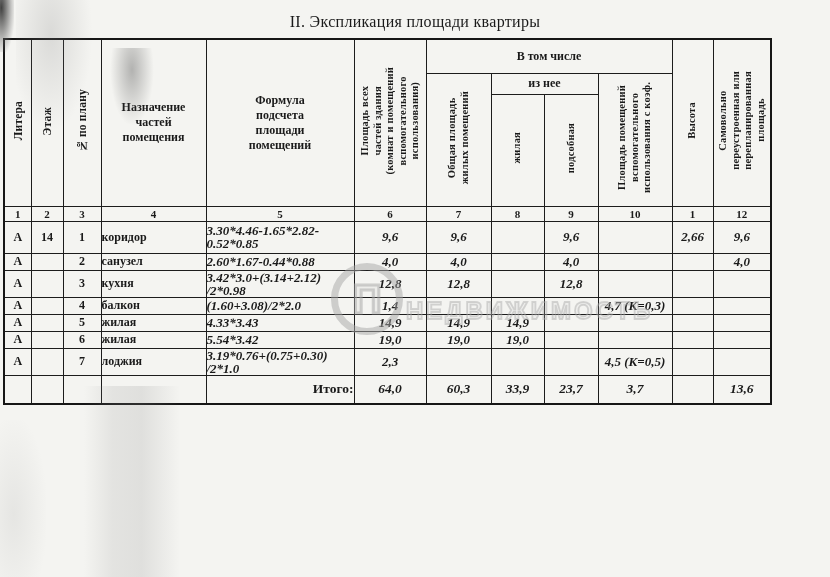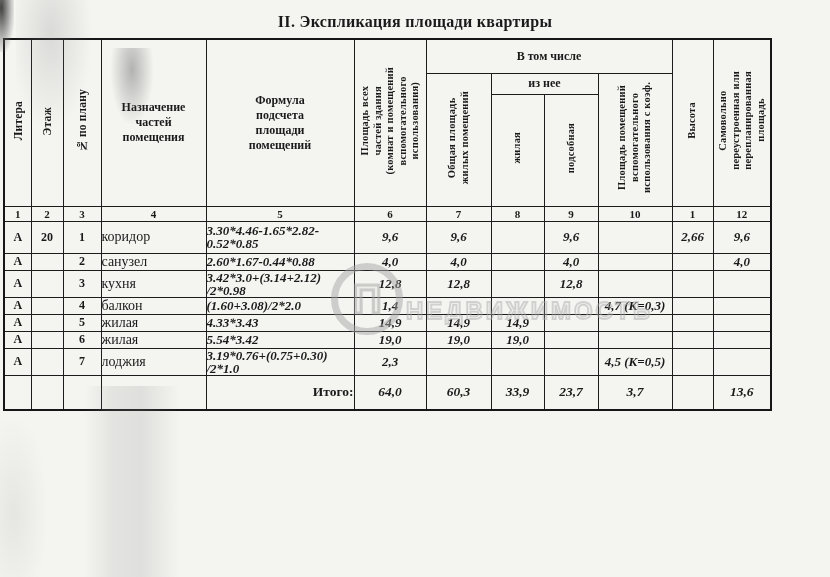--- a/index.html
+++ b/index.html
@@ -1,37 +1,37 @@
 <!DOCTYPE html>
 <html><head>
 <meta charset="utf-8">
 <style>
   html,body{margin:0;padding:0;}
   body{width:830px;height:577px;overflow:hidden;background:#f4f4f1;
        font-family:"Liberation Serif", serif;color:#1a1a1a;position:relative;}
   #page{position:absolute;inset:0;}
   #title{position:absolute;top:13px;left:0;width:830px;text-align:center;
-         font-size:16px;font-weight:bold;letter-spacing:.3px;}
+         font-size:16px;font-weight:normal;letter-spacing:.3px;}
   
   #tbl{position:absolute;left:3px;top:38px;border-collapse:collapse;table-layout:fixed;
        width:769px;border:2px solid #161616;background:transparent;}
   #tbl th,#tbl td{border:1px solid #1c1c1c;padding:0;overflow:hidden;
                   font-family:"Liberation Serif", serif;}
   #tbl th{font-weight:bold;vertical-align:middle;text-align:center;}
   tr.h1{height:34px;} tr.h2{height:21px;} tr.h3{height:112px;} tr.hn{height:15px;}
   tr.r1{height:32px;} tr.r2{height:16px;} tr.r3{height:24px;} tr.r4{height:16px;}
-  tr.r5{height:16px;} tr.r6{height:16px;} tr.r7{height:27px;} tr.tot{height:35px;}
+  tr.r5{height:16px;} tr.r6{height:16px;} tr.r7{height:27px;} tr.tot{height:29px;}
   .vert span{display:inline-block;writing-mode:vertical-rl;transform:rotate(180deg);
              white-space:pre-line;font-size:10.5px;line-height:12.5px;letter-spacing:.2px;}
   .vert.big span{font-size:11.5px;line-height:14px;}
   .horiz span{display:inline-block;white-space:pre-line;font-size:12px;line-height:15px;}
   .grp{font-size:12px;}
   .num td,td.numcell{text-align:center;font-size:11px;font-weight:600;vertical-align:middle;}
   td.c{text-align:center;font-size:12px;font-weight:600;vertical-align:middle;}
-  td.nm{font-size:14px;font-weight:normal;padding-left:6px;vertical-align:middle;}
+  td.nm{font-size:12px;font-weight:bold;padding-left:6px;vertical-align:middle;}
   td.fm{font-size:13px;font-weight:600;font-style:italic;padding-left:6px;
         vertical-align:middle;white-space:pre-line;line-height:13px;}
   td.v{text-align:center;font-size:13px;font-weight:600;font-style:italic;vertical-align:middle;}
   td.itg{text-align:right;font-size:13.5px;font-weight:bold;padding-right:10px;vertical-align:middle;}
   td.tv{text-align:center;font-size:13.5px;font-weight:bold;font-style:italic;vertical-align:middle;}
   
   #wm{position:absolute;left:0;top:0;width:830px;height:577px;pointer-events:none;z-index:5;}
   .wm-circle{position:absolute;left:331px;top:263px;width:58px;height:58px;border-radius:50%;
              border:7px solid rgba(165,165,165,.5);display:flex;align-items:center;justify-content:center;}
   .wm-letter{font-family:"Liberation Sans", sans-serif;font-weight:bold;font-size:40px;
@@ -124,21 +124,21 @@
       <td class="numcell">7</td>
       <td class="numcell">8</td>
       <td class="numcell">9</td>
       <td class="numcell">10</td>
       <td class="numcell">1</td>
       <td class="numcell">12</td>
     </tr>
 
     <tr class="r1">
       <td class="c">А</td>
-      <td class="c">20</td>
+      <td class="c">14</td>
       <td class="c">1</td>
       <td class="nm">коридор</td>
       <td class="fm">3.30*4.46-1.65*2.82-
 0.52*0.85</td>
       <td class="v">9,6</td>
       <td class="v">9,6</td>
       <td class="v"></td>
       <td class="v">9,6</td>
       <td class="v"></td>
       <td class="v">2,66</td>

